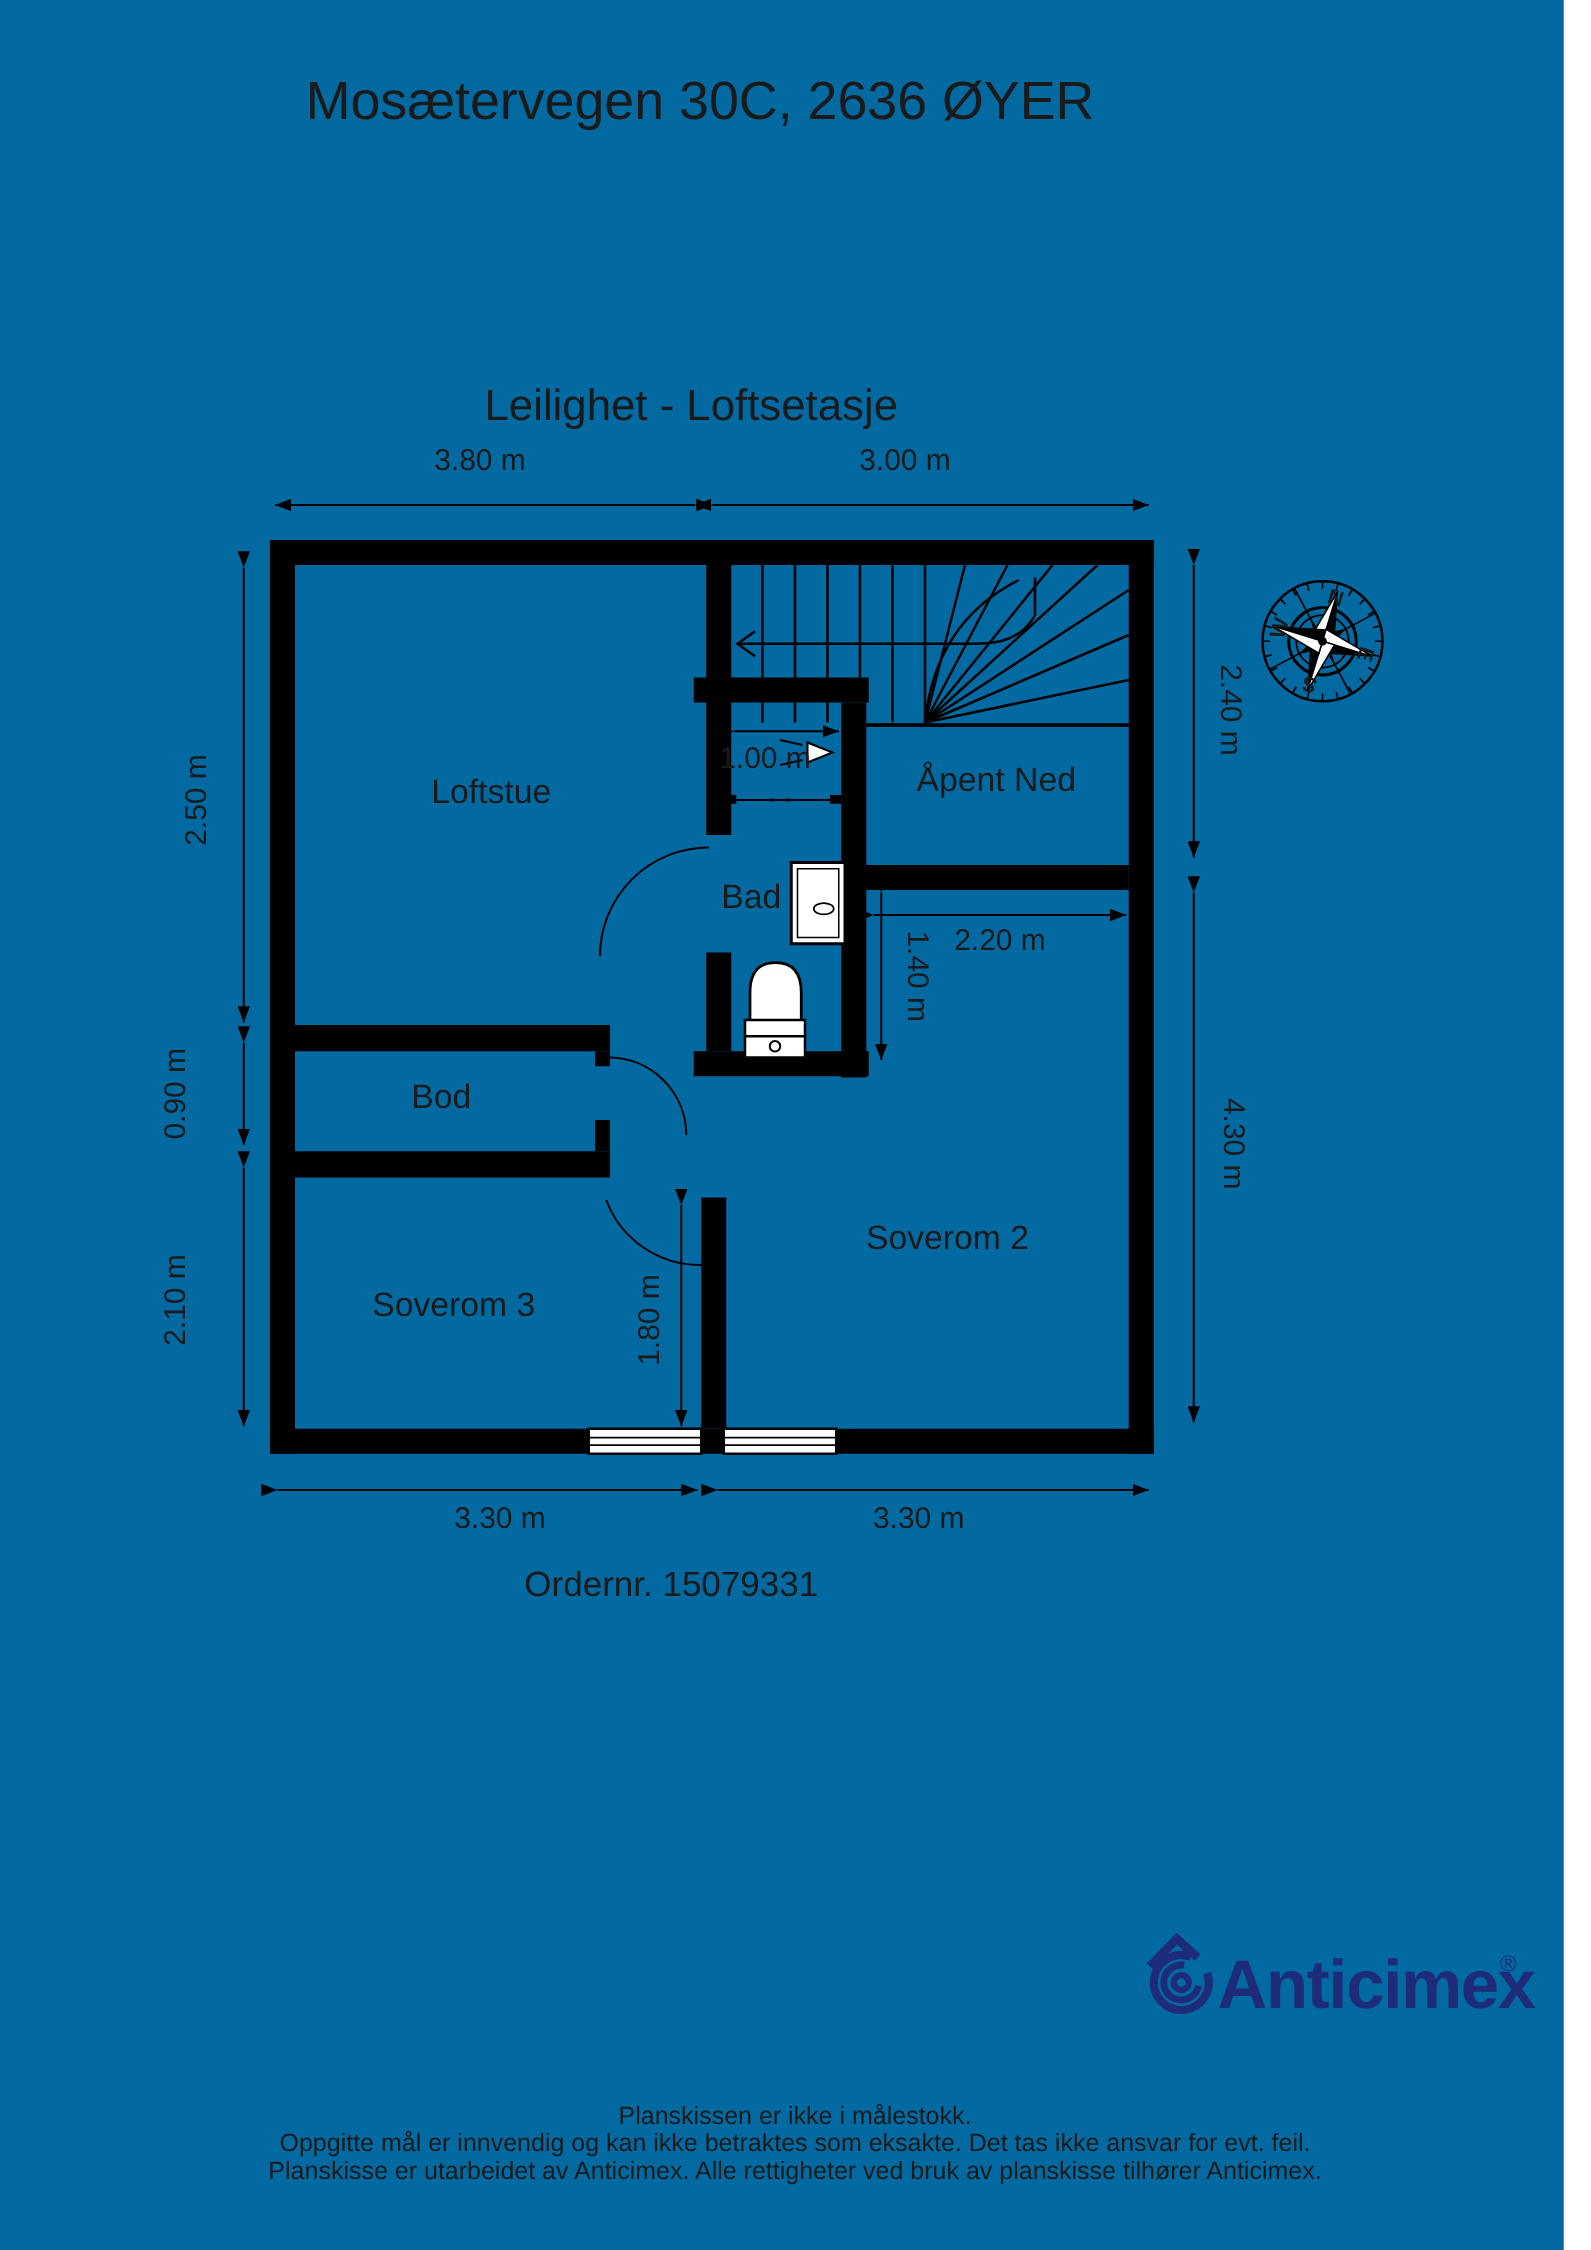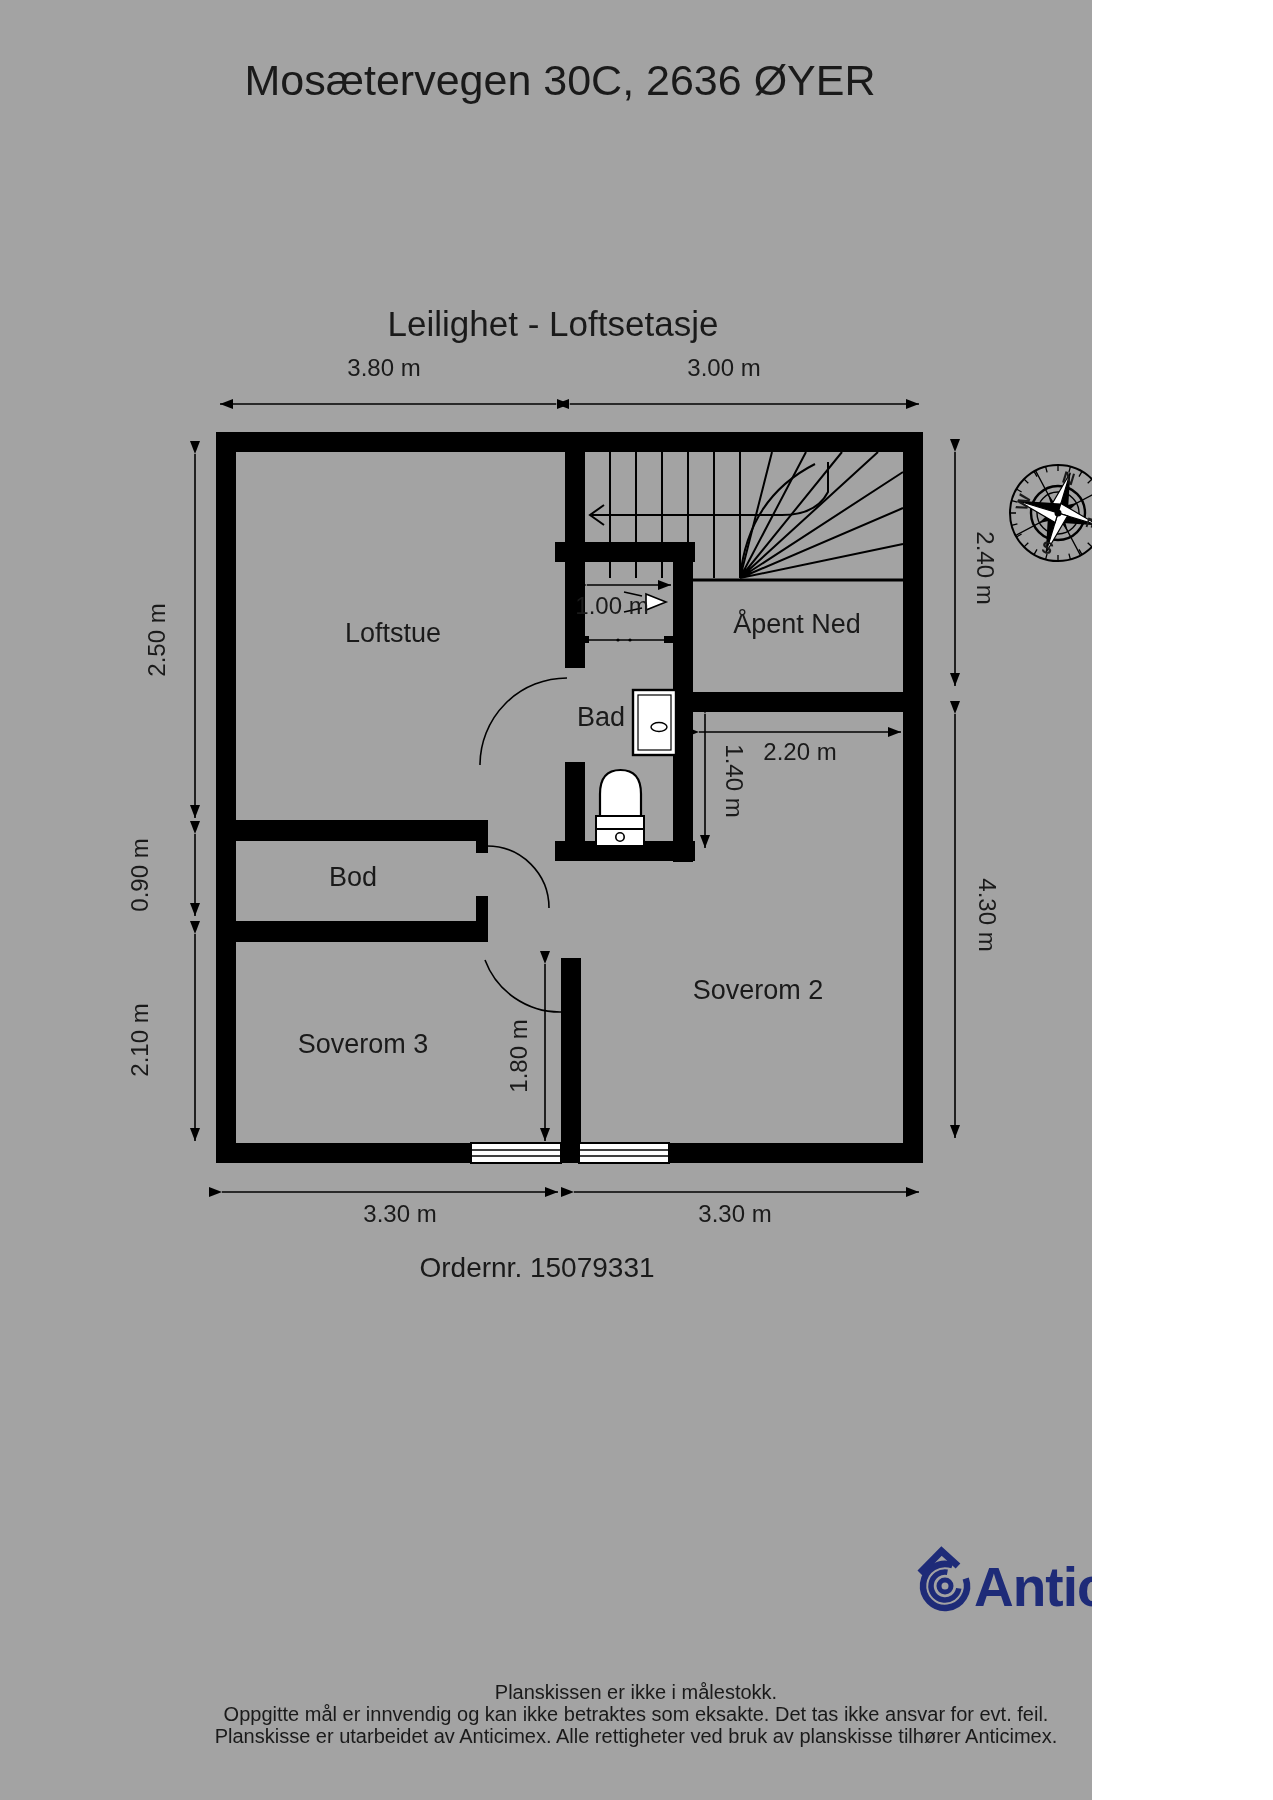--- a/index.html
+++ b/index.html
@@ -1,16 +1,16 @@
 <!DOCTYPE html>
 <html><head>
 <meta charset="utf-8">
 <style>
   html,body{margin:0;padding:0;background:#fff;}
-  .page{position:relative;width:1092px;height:1800px;background:#a3a3a3;overflow:hidden;
+  .page{position:relative;width:1251px;height:1800px;background:#0369a1;overflow:hidden;
         font-family:"Liberation Sans", sans-serif;}
   svg{display:block;position:absolute;left:0;top:0;}
   text{fill:#1a1a1a;font-family:"Liberation Sans", sans-serif;}
   .wall{fill:#000;}
   .thin{stroke:#000;fill:none;}
   .dim{stroke:#000;stroke-width:1.6;fill:none;}
   .dimtxt{font-size:24px;}
   .roomtxt{font-size:27px;}
   .navy{fill:#1e2b78;}
 </style>

